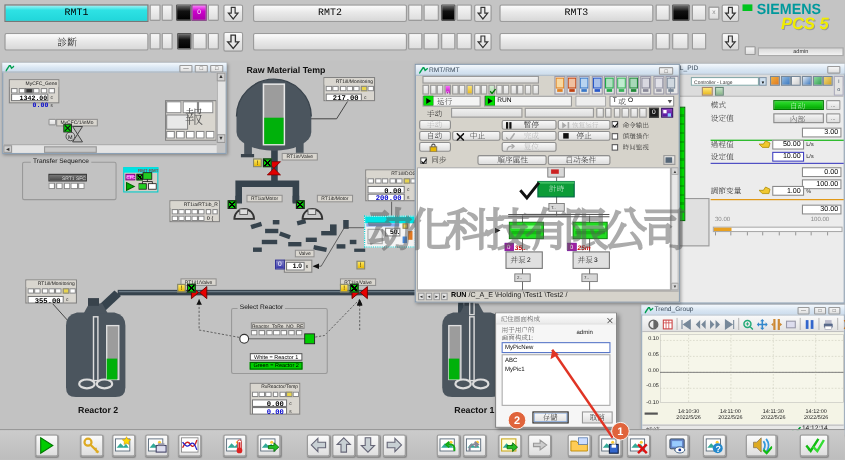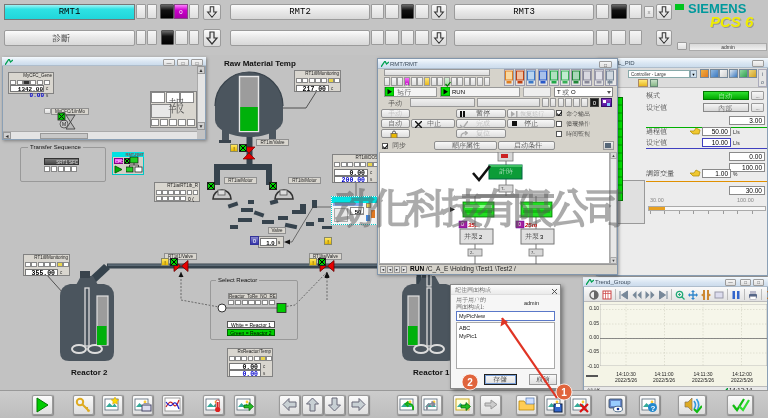--- a/index.html
+++ b/index.html
@@ -73,21 +73,21 @@
       <path d="M6 2h4v6h3l-5 6-5-6h3z" fill="#e8e8e8" stroke="#333" stroke-width="1.2"></path>
     </svg></div>
 <svg style="position:absolute;left:52.0px;top:33.5px;overflow:visible;z-index:5" width="18" height="11">
     <g fill="#111" transform="translate(0,7.6)">
       <path transform="translate(0.0,0) scale(0.00900,-0.00900)" d="M673 808Q695 739 739 677Q783 615 840 566Q897 518 957 487L954 476Q939 478 927 472Q915 467 910 454Q853 489 802 541Q752 593 714 658Q675 724 651 797ZM677 801Q651 739 612 672Q573 604 521 542Q469 481 403 435L390 447Q433 485 471 533Q509 581 541 634Q573 687 597 741Q621 795 635 844L715 818Q712 811 704 806Q696 802 677 801ZM919 262Q915 255 906 252Q897 250 879 254Q819 169 746 107Q674 45 588 2Q502 -42 402 -74L393 -55Q487 -18 568 30Q650 78 719 144Q788 211 844 301ZM818 396Q813 389 805 386Q797 383 780 387Q750 342 701 294Q652 245 592 201Q531 157 463 125L453 139Q514 175 570 224Q627 273 672 327Q718 381 745 431ZM740 536Q736 528 728 525Q719 522 702 526Q678 489 641 446Q604 404 558 364Q512 323 461 292L450 306Q495 341 536 386Q578 432 612 480Q646 528 666 570ZM174 828Q215 810 240 790Q265 770 277 751Q289 732 290 716Q292 700 286 690Q280 681 270 679Q259 677 246 686Q241 708 227 732Q213 757 196 780Q178 804 162 821ZM358 40V10H125V40ZM318 270 348 303 416 250Q411 244 399 239Q387 234 372 231V-15Q372 -18 366 -22Q359 -26 350 -29Q342 -32 334 -32H328V270ZM150 -46Q150 -48 144 -52Q139 -56 131 -59Q123 -62 113 -62H106V270V295L155 270H360V240H150ZM390 709Q390 709 402 699Q415 689 432 674Q450 660 464 646Q460 630 438 630H57L49 660H350ZM355 444Q355 444 366 435Q377 426 392 413Q408 400 421 387Q418 371 396 371H95L87 401H320ZM354 572Q354 572 365 563Q376 554 392 541Q407 528 420 515Q417 499 395 499H94L86 529H319Z"></path>
       <path transform="translate(9.0,0) scale(0.00900,-0.00900)" d="M353 127Q379 129 426 134Q473 139 521 146L523 129Q510 125 485 117Q460 109 430 100Q400 92 372 86ZM548 293Q544 286 530 281Q516 276 493 287L518 294Q504 268 482 234Q459 201 433 168Q407 135 381 109L380 122H410Q407 100 400 86Q392 71 384 68L349 131Q349 131 356 134Q364 136 368 138Q390 159 413 194Q436 230 456 268Q475 305 485 330ZM503 369Q499 362 485 357Q471 352 448 362L473 368Q458 341 431 306Q404 271 378 245L377 258H406Q402 235 392 221Q383 207 373 204L347 268Q347 268 354 270Q361 272 364 273Q380 286 394 311Q409 336 422 362Q434 388 440 405ZM354 265Q375 265 412 266Q448 268 483 271L484 254Q476 251 456 245Q437 239 414 234Q392 228 372 223ZM483 216Q514 193 529 170Q544 146 547 126Q550 107 545 94Q540 81 530 78Q520 76 510 87Q513 117 500 152Q487 187 469 209ZM154 123Q180 123 226 126Q273 130 321 134L322 117Q309 113 284 106Q260 100 230 93Q200 86 172 81ZM355 290Q351 282 336 278Q322 273 299 284L325 290Q310 264 286 231Q261 198 232 165Q204 132 176 106L175 119H204Q201 97 194 82Q186 68 178 65L143 128Q143 128 151 130Q159 133 162 134Q187 155 212 191Q237 227 258 264Q280 302 292 327ZM312 367Q308 360 294 355Q280 350 256 360L282 366Q266 339 236 304Q207 269 179 243L178 256H207Q203 233 194 219Q184 205 174 202L149 266Q149 266 156 268Q162 270 165 271Q182 284 198 309Q215 334 228 360Q242 386 249 403ZM159 263Q180 263 216 264Q253 266 288 269L289 252Q281 249 262 243Q242 237 220 232Q197 226 177 221ZM282 189Q312 167 326 145Q341 123 344 104Q346 86 340 74Q335 63 326 60Q316 58 306 69Q309 97 297 130Q285 162 268 182ZM356 530Q382 530 429 532Q476 534 524 538L525 520Q512 517 487 511Q462 505 432 499Q402 493 373 488ZM566 707Q562 699 548 694Q533 690 510 701L536 707Q520 680 494 645Q468 610 438 576Q408 541 379 514L377 526H407Q404 504 396 490Q389 476 381 472L346 536Q346 536 354 538Q361 540 365 542Q391 564 418 602Q445 639 468 678Q491 718 503 744ZM509 798Q505 790 491 785Q477 780 453 790L479 797Q463 767 436 728Q409 688 383 660L382 672H410Q406 649 396 635Q387 621 377 618L351 682Q351 682 358 684Q365 686 368 687Q384 702 399 730Q414 757 426 786Q439 815 445 833ZM357 678Q378 677 416 677Q453 677 488 678L489 660Q480 658 460 653Q441 648 418 644Q394 639 373 635ZM478 608Q511 587 528 566Q545 544 550 525Q554 506 550 494Q545 482 535 479Q525 476 514 486Q515 515 500 548Q485 580 465 601ZM153 528Q178 528 222 530Q266 532 310 535L311 518Q299 515 276 509Q252 503 224 497Q196 491 170 486ZM364 705Q360 697 346 692Q331 688 308 699L334 705Q318 678 292 643Q266 608 236 574Q206 539 177 512L175 524H205Q202 502 194 488Q187 474 179 470L144 534Q144 534 152 536Q159 538 163 540Q189 562 216 600Q243 637 266 676Q289 716 301 742ZM306 796Q302 788 288 783Q274 778 250 788L276 795Q260 765 233 726Q206 686 180 658L179 670H207Q203 647 194 633Q184 619 174 616L148 680Q148 680 155 682Q162 684 165 685Q181 700 196 728Q211 755 224 784Q236 813 242 831ZM154 676Q175 675 212 675Q250 675 285 676L286 658Q277 656 258 651Q238 646 214 642Q191 637 170 633ZM165 798Q164 788 155 781Q146 774 128 771V732H84V791V808ZM118 777 128 771V-9H135L114 -39L57 4Q64 10 77 17Q90 24 100 28L84 -1V777ZM490 57Q490 57 501 50Q512 42 527 30Q542 18 554 6Q551 -10 530 -10H104V20H457ZM530 475Q530 475 540 468Q551 460 566 448Q581 437 593 425Q590 409 568 409H103V439H497ZM272 599Q305 576 322 552Q338 529 342 509Q345 489 340 476Q336 463 326 460Q316 457 305 468Q307 499 292 534Q278 570 259 592ZM843 -58Q843 -61 832 -68Q822 -75 805 -75H799V489H843ZM945 770Q932 758 899 772Q865 764 820 756Q774 748 725 742Q676 736 630 733L625 750Q669 760 717 774Q765 788 808 804Q852 819 880 832ZM659 753Q655 746 639 744V372Q639 310 635 248Q631 186 617 128Q603 70 574 19Q544 -32 494 -73L477 -61Q530 -6 555 62Q580 130 588 208Q595 286 595 371V777ZM894 559Q894 559 901 553Q908 547 920 538Q931 529 944 518Q956 507 967 497Q963 481 941 481H627V511H855Z"></path>
     </g>
   </svg>
 <div class="ab" style="left:675px;top:4px;width:9px;height:6px;background:#00c41e;z-index:4"></div>
 <div class="ab" style="left:688px;top:1px;z-index:4;font-size:13.5px;font-weight:bold;color:#00999c;letter-spacing:0px;transform:scaleX(.96);transform-origin:left">SIEMENS</div>
-<div class="ab" style="left:710px;top:13px;z-index:4;font-size:15px;font-weight:bold;font-style:italic;color:#f0ed00;text-shadow:1px 1px 0 #999">PCS 6</div>
+<div class="ab" style="left:710px;top:13px;z-index:4;font-size:15px;font-weight:bold;font-style:italic;color:#f0ed00;text-shadow:1px 1px 0 #999">PCS 5</div>
 <div class="ab cell" style="left:677px;top:42px;width:10px;height:8px;z-index:4"></div>
 <div class="ab" style="left:689px;top:43px;width:78px;height:8px;background:linear-gradient(#d8d8d8,#f2f2f2);border:1px solid #aaa;z-index:4;font-size:5px;text-align:center;line-height:7px;color:#333">admin</div>
 <svg class="ab" style="left:0;top:0;z-index:2" width="768" height="418">
     <rect x="107" y="263.5" width="350" height="5" fill="#36434d"></rect>
     <rect x="108" y="264.5" width="348" height="1.2" fill="#6b7a85"></rect>
     <path d="M88 279 L104 264 L110 269 L94 284 Z" fill="#36434d"></path>
     <rect x="416.5" y="266" width="5" height="24" fill="#36434d"></rect>
     <rect x="246.5" y="128" width="6" height="40" fill="#36434d"></rect>
     <path d="M214 164 h58 v20 h-6 v-14 h-46 v14 h-6 z" fill="#36434d"></path>
     <rect x="214" y="178" width="6" height="7" fill="#36434d"></rect>

